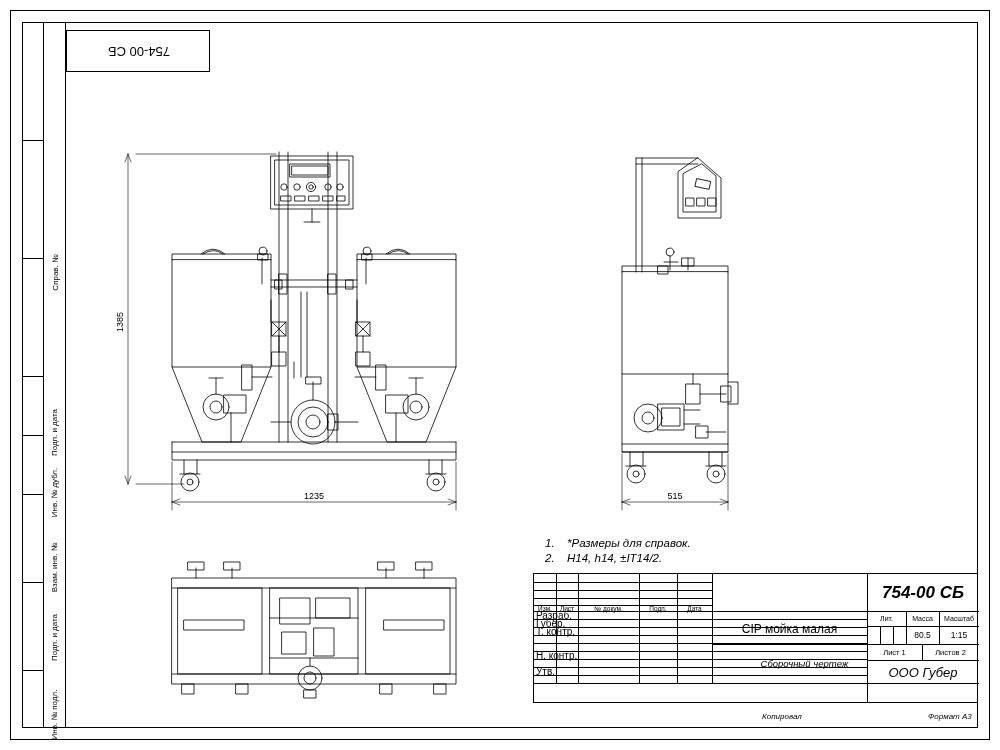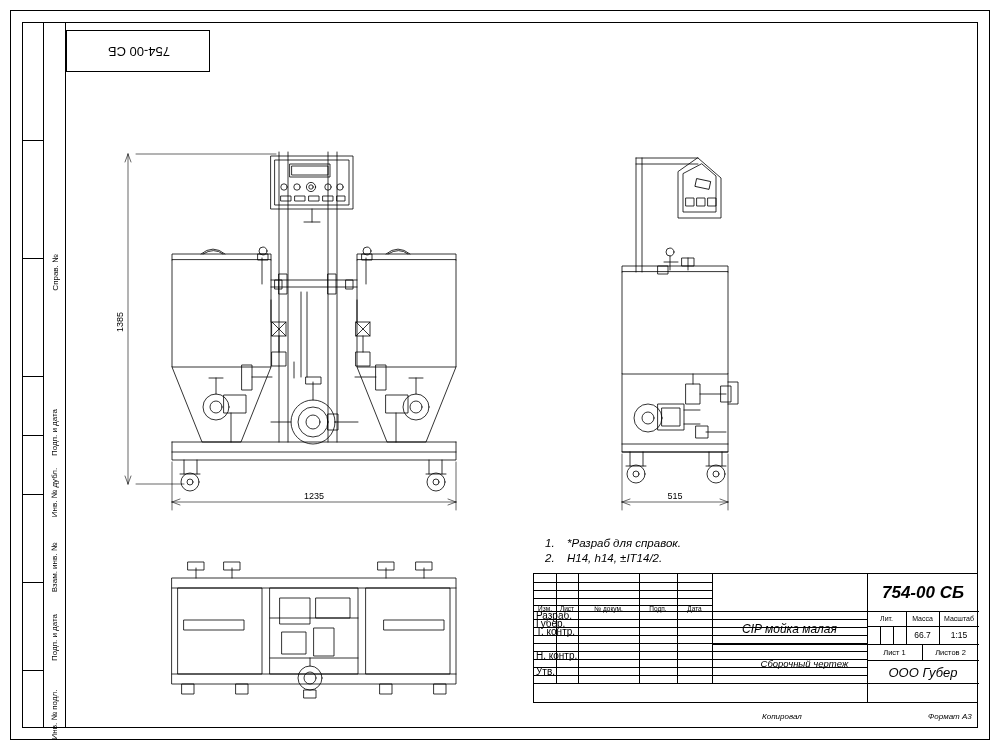--- a/index.html
+++ b/index.html
@@ -154,21 +154,20 @@
     white-space: nowrap;
   }
   .tb .cc { justify-content: center; }
   .tb .big {
     font-size: 18px;
     font-weight: bold;
     font-style: italic;
   }
   .tb .mid {
     font-size: 12px;
-    font-style: italic;
   }
   .tb .small-it {
     font-size: 9.5px;
     font-style: italic;
   }
   .tb .org {
     font-size: 13px;
     font-style: italic;
   }
   .bottom-note {
@@ -460,21 +459,21 @@
         <text x="57" y="300" transform="rotate(-90 57 300)" text-anchor="middle">1385</text>
         <text x="248" y="477" text-anchor="middle">1235</text>
         <text x="609" y="477" text-anchor="middle">515</text>
       </g>
     </svg>
   </div>
 
   <div class="notes">
     <div class="row">
       <div class="num">1.</div>
-      <div>*Разраб для справок.</div>
+      <div>*Размеры для справок.</div>
     </div>
     <div class="row">
       <div class="num">2.</div>
       <div>H14, h14, ±IT14/2.</div>
     </div>
   </div>
 
   <div class="tb">
 
     <div class="ln h" style="left:0;top:37px;width:333px;"></div>
@@ -528,21 +527,21 @@
 
     <div class="cell cc big" style="left:333px;top:2px;width:112px;height:34px;font-size:17px;">754-00 СБ</div>
 
     <div class="cell cc mid" style="left:178px;top:40px;width:155px;height:30px;">CIP мойка малая</div>
     <div class="cell cc small-it" style="left:178px;top:72px;width:155px;height:34px;padding-left:32px;">Сборочный чертеж</div>
 
     <div class="cell cc" style="left:333px;top:38px;width:39px;height:13px;font-size:7px;">Лит.</div>
     <div class="cell cc" style="left:372px;top:38px;width:33px;height:13px;font-size:7px;">Масса</div>
     <div class="cell cc" style="left:405px;top:38px;width:40px;height:13px;font-size:7px;">Масштаб</div>
 
-    <div class="cell cc" style="left:372px;top:53px;width:33px;height:16px;font-size:8.5px;">66.7</div>
+    <div class="cell cc" style="left:372px;top:53px;width:33px;height:16px;font-size:8.5px;">80.5</div>
     <div class="cell cc" style="left:405px;top:53px;width:40px;height:16px;font-size:8.5px;">1:15</div>
 
     <div class="cell cc" style="left:333px;top:71px;width:55px;height:14px;font-size:7.5px;">Лист 1</div>
     <div class="cell cc" style="left:388px;top:71px;width:57px;height:14px;font-size:7.5px;">Листов 2</div>
 
     <div class="cell cc org" style="left:333px;top:88px;width:112px;height:20px;">ООО Губер</div>
   </div>
 
   <div class="bottom-note" style="left:762px;top:712px;">Копировал</div>
   <div class="bottom-note" style="left:928px;top:712px;">Формат А3</div>

